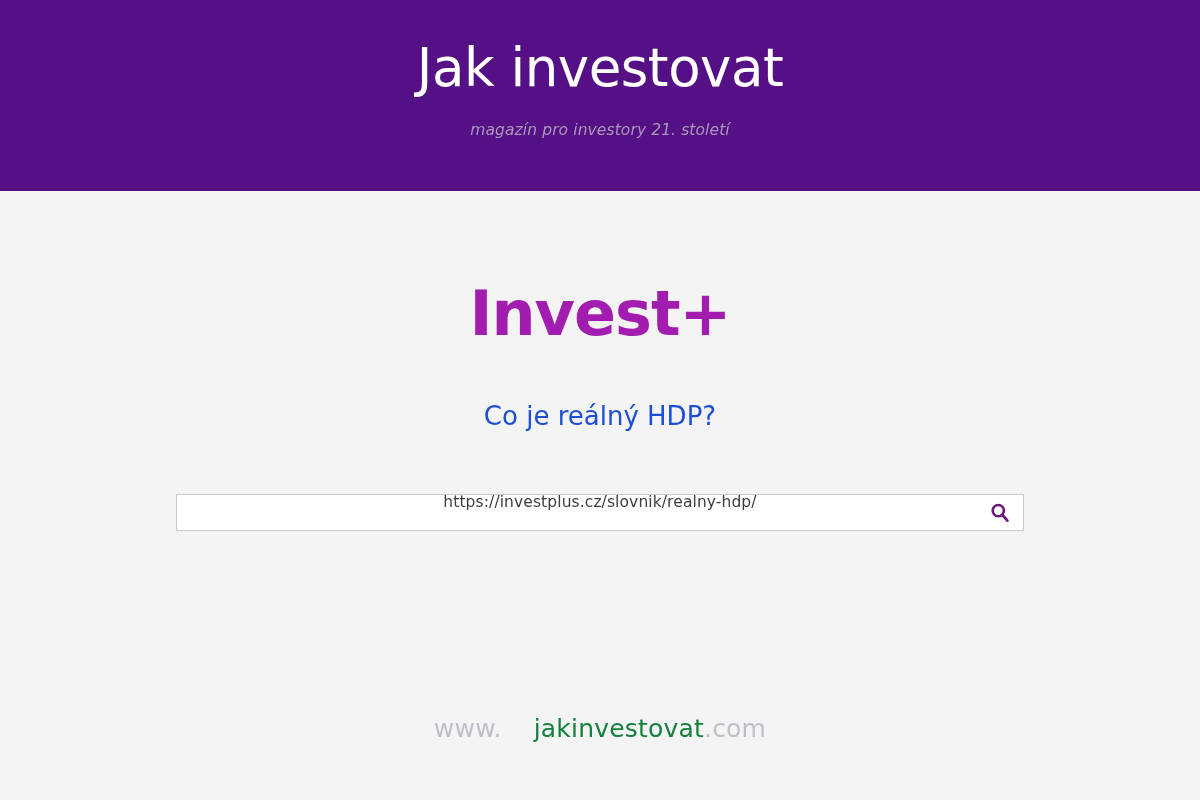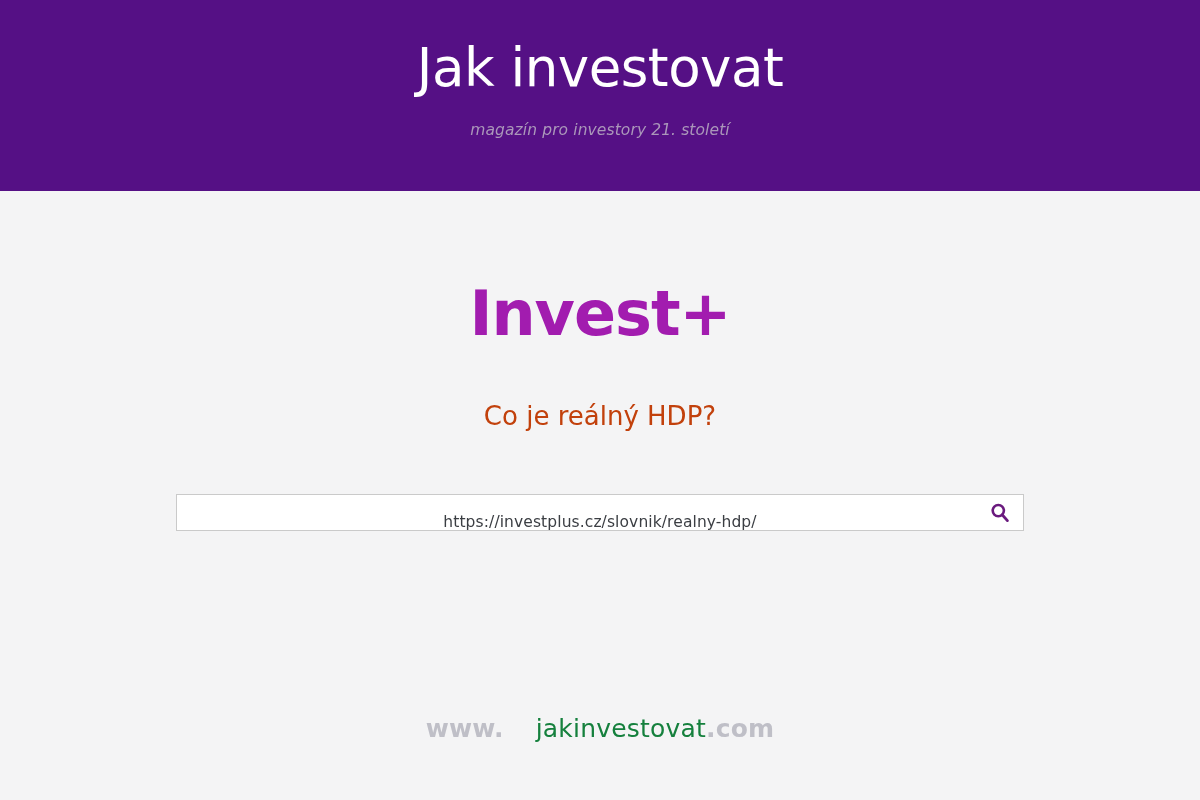--- a/index.html
+++ b/index.html
@@ -83,21 +83,21 @@
     text-align: center;
     position: absolute;
     top: 92px;
     left: 0;
     right: 0;
   }
 
   .question-title {
     margin: 0;
     padding: 0;
-    color: #c2410c;
+    color: #1d4ed8;
     font-family: "DejaVu Sans", "Liberation Sans", sans-serif;
     font-size: 26px;
     font-weight: 400;
     line-height: 1;
     text-align: center;
     position: absolute;
     top: 212px;
     left: 0;
     right: 0;
   }
@@ -106,21 +106,21 @@
   .search-bar {
     position: absolute;
     top: 303px;
     left: 176px;
     width: 848px;
     height: 37px;
     box-sizing: border-box;
     background: #ffffff;
     border: 1px solid #cacaca;
     display: flex;
-    align-items: flex-end;
+    align-items: flex-start;
     justify-content: center;
   }
 
   .search-value {
     color: #3b3e43;
     font-family: "DejaVu Sans", "Liberation Sans", sans-serif;
     font-size: 15.5px;
     font-weight: 400;
     line-height: 1;
     letter-spacing: 0.1px;
@@ -157,21 +157,21 @@
 
   .footer-domain {
     font-family: "DejaVu Sans", "Liberation Sans", sans-serif;
     font-size: 25px;
     line-height: 1;
     letter-spacing: 0.2px;
     white-space: nowrap;
   }
   .footer-domain .dim {
     color: #bfbfc7;
-    font-weight: 700;
+    font-weight: 400;
   }
   .footer-domain .strong {
     color: #15803d;
     font-weight: normal;
     margin-left: 32px;
   }
 </style>
 </head>
 <body>
 

